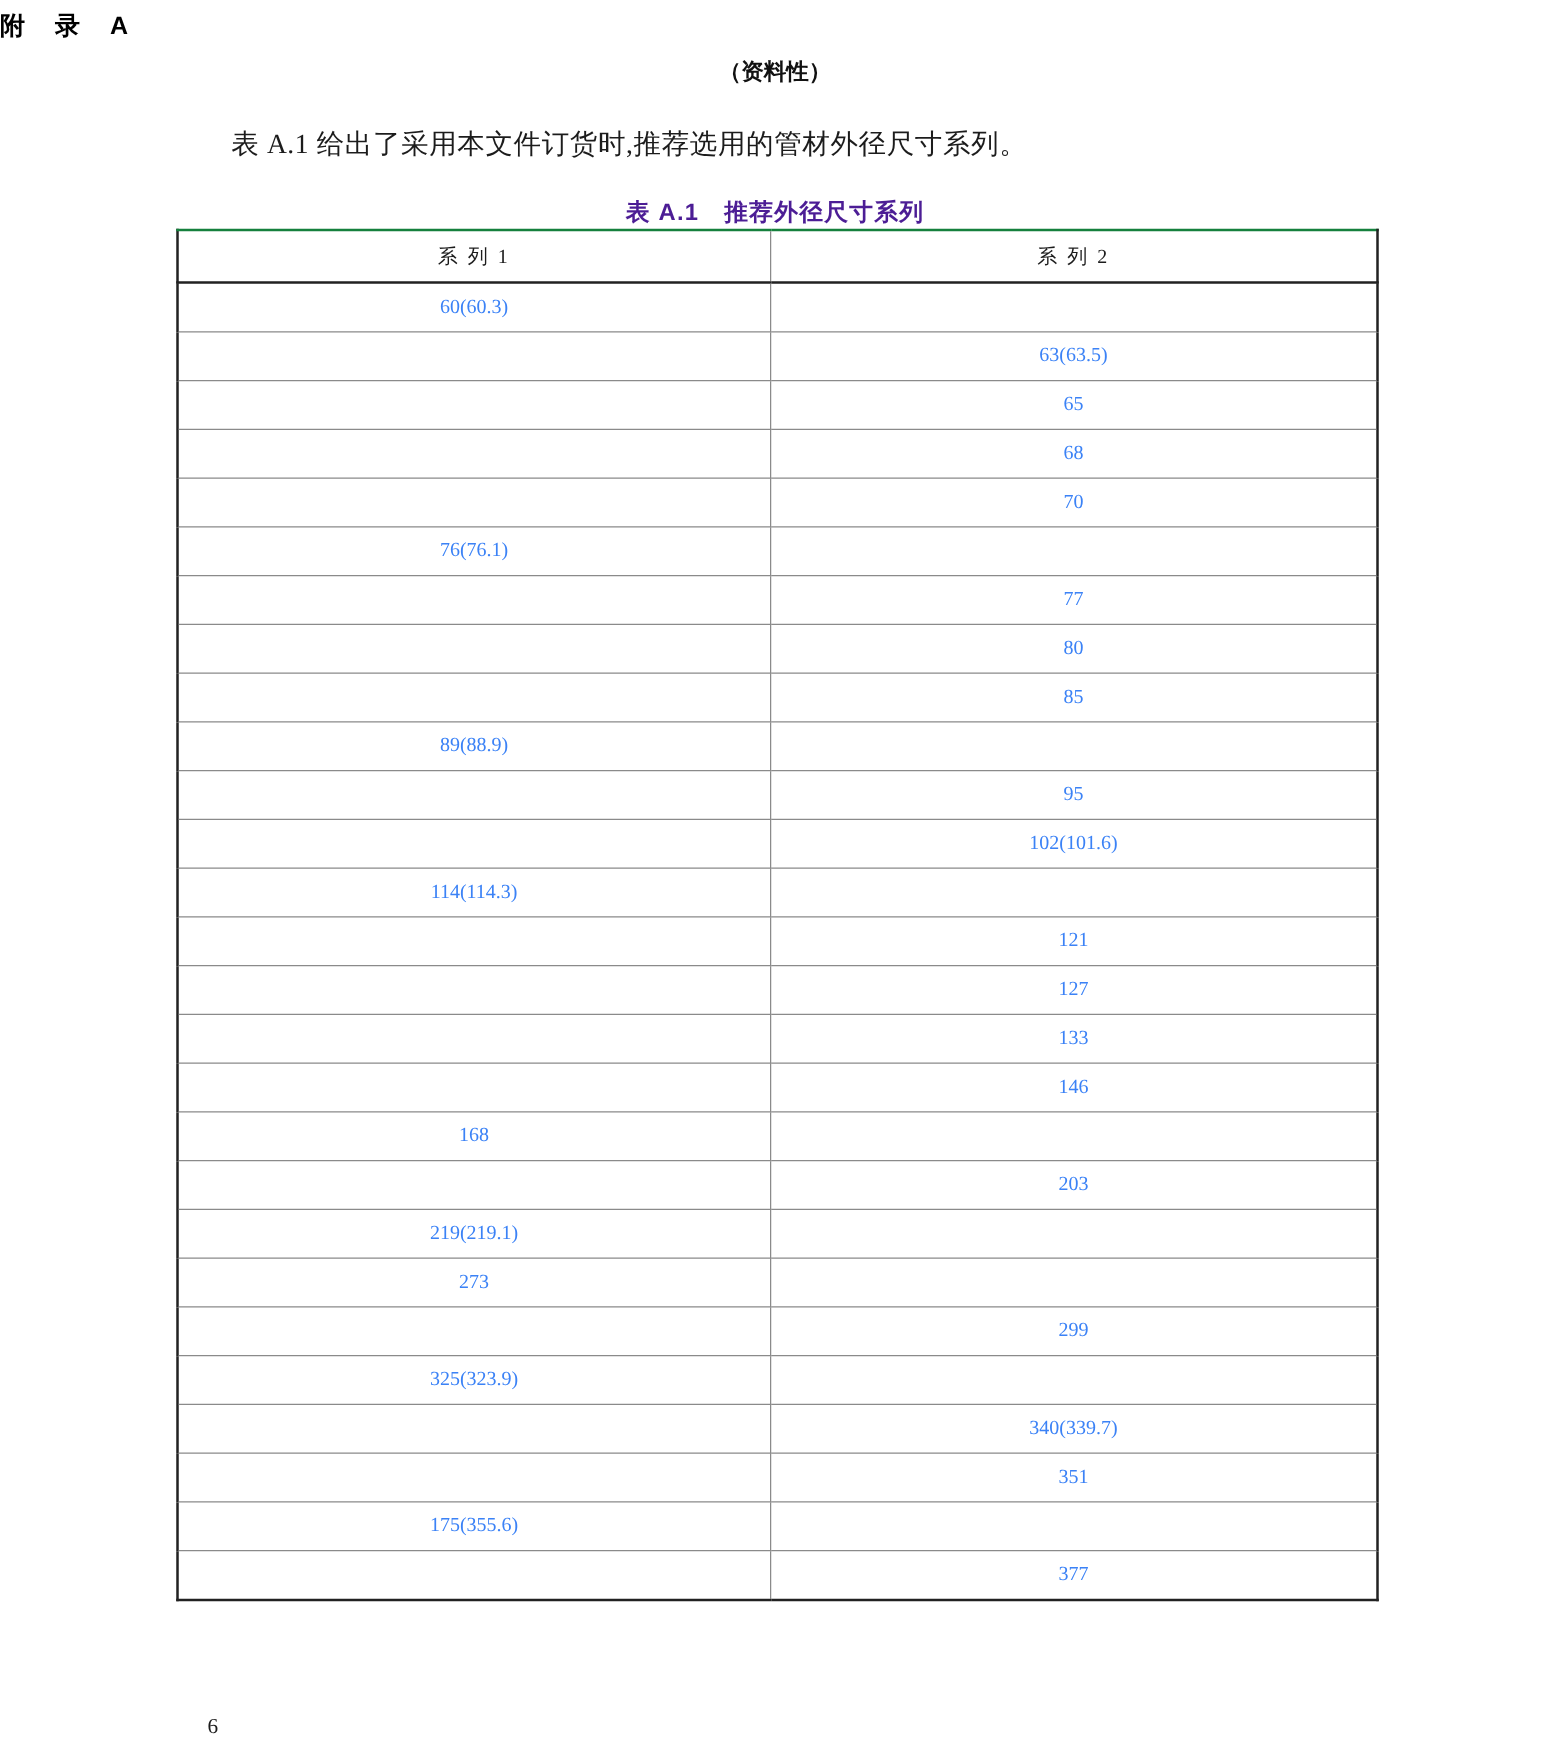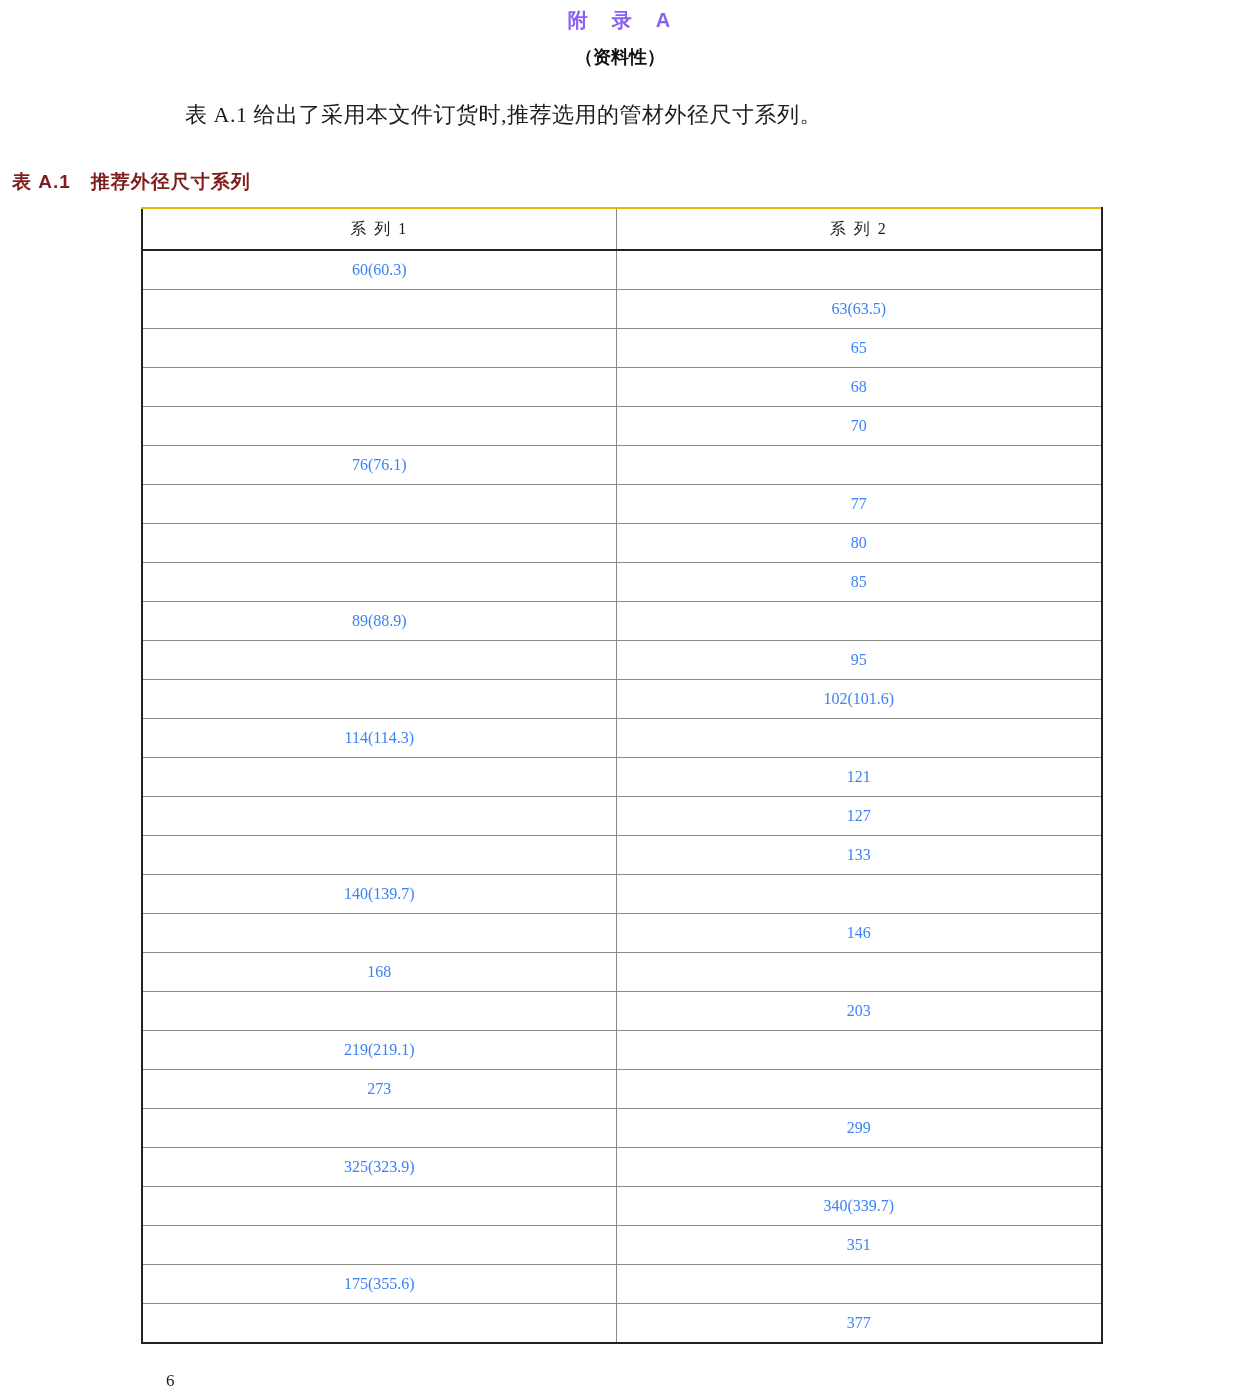--- a/index.html
+++ b/index.html
@@ -13,26 +13,26 @@
     height: 1399px;
     background: #ffffff;
     color: #1c1c1c;
     font-family: "Liberation Serif", "DejaVu Serif", serif;
     overflow: hidden;
   }
   
   .h-appendix {
     margin: 0;
     padding-top: 7px;
-    text-align: center;
+    text-align: left;
     font-family: "Liberation Sans", "DejaVu Sans", sans-serif;
     font-weight: 700;
     font-size: 20px;
     letter-spacing: 2px;
-    color: #8b5cf6;
+    color: #000000;
   }
   .h-type {
     margin: 0;
     padding-top: 11px;
     text-align: center;
     font-family: Liberation Mono, monospace;
     font-weight: 700;
     font-size: 18px;
     color: #111;
   }
@@ -48,27 +48,28 @@
   }
   .intro {
     margin: 0;
     padding: 31px 0 0 141px;
     text-indent: 2em;
     font-size: 22px;
     letter-spacing: 0.5px;
     color: #1c1c1c;
   }
   .tbl-caption {
-    margin: 12px;
+    margin: 0;
     padding-top: 27px;
+    text-align: center;
     font-family: "Liberation Sans", "DejaVu Sans", sans-serif;
     font-weight: 700;
     font-size: 19px;
     letter-spacing: 1px;
-    color: #7f1d1d;
+    color: #4c1d95;
   }
   .unit-note {
     margin: 0;
     padding: 24px 139px 6px 0;
     text-align: right;
     font-size: 17px;
     letter-spacing: 1px;
     color: #1c1c1c;
   }
   table.series {
@@ -96,21 +97,21 @@
     border: 1px solid #8a8a8a;
     color: #3b82f6;
   }
   table.series col.c1 { width: 474px; }
   table.series col.c2 { width: 486px; }
   table.series {
     border: 2px solid #222;
   }
   table.series tr > *:first-child { border-left: 2px solid #222; }
   table.series tr > *:last-child  { border-right: 2px solid #222; }
-  table.series thead tr > * { border-top: 2px solid #eab308; }
+  table.series thead tr > * { border-top: 2px solid #15803d; }
   table.series tbody tr:last-child > * { border-bottom: 2px solid #222; }
   .page-number {
     position: absolute;
     left: 166px;
     bottom: 8px;
     font-size: 17px;
     color: #1c1c1c;
   }
 </style>
 </head>
@@ -198,24 +199,20 @@
         </tr>
         <tr>
           <td></td>
           <td>127</td>
         </tr>
         <tr>
           <td></td>
           <td>133</td>
         </tr>
         <tr>
-          <td>140(139.7)</td>
-          <td></td>
-        </tr>
-        <tr>
           <td></td>
           <td>146</td>
         </tr>
         <tr>
           <td>168</td>
           <td></td>
         </tr>
         <tr>
           <td></td>
           <td>203</td>

